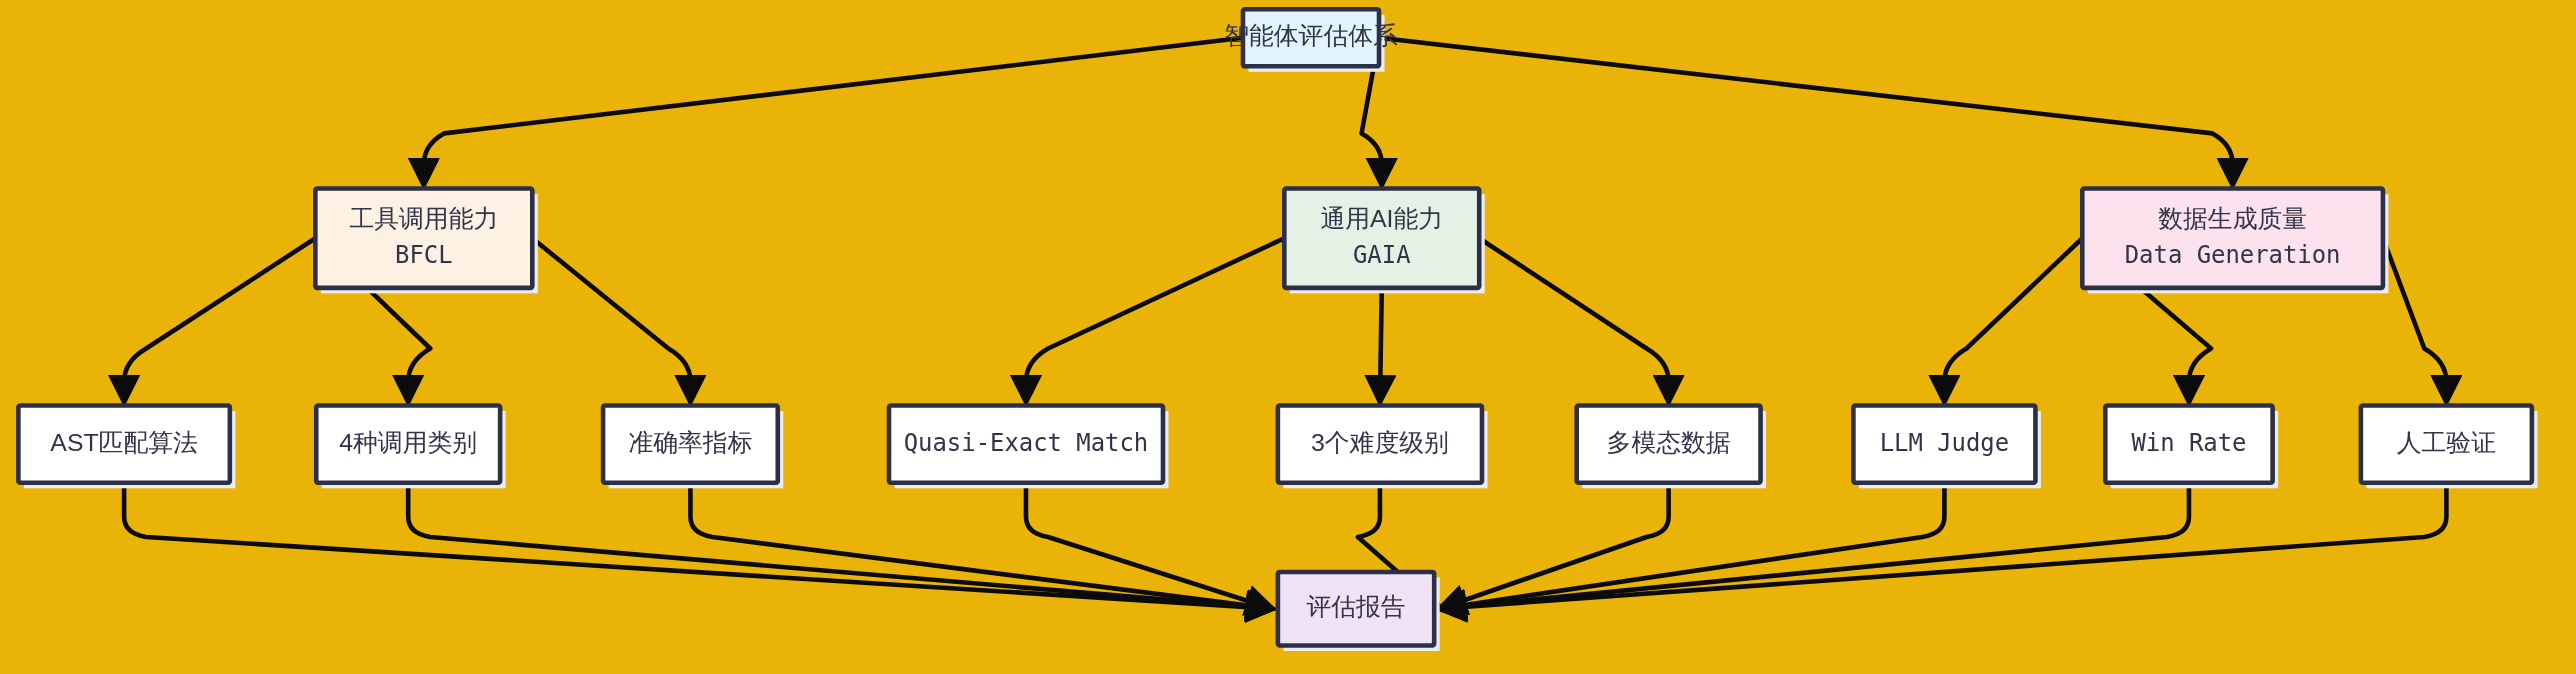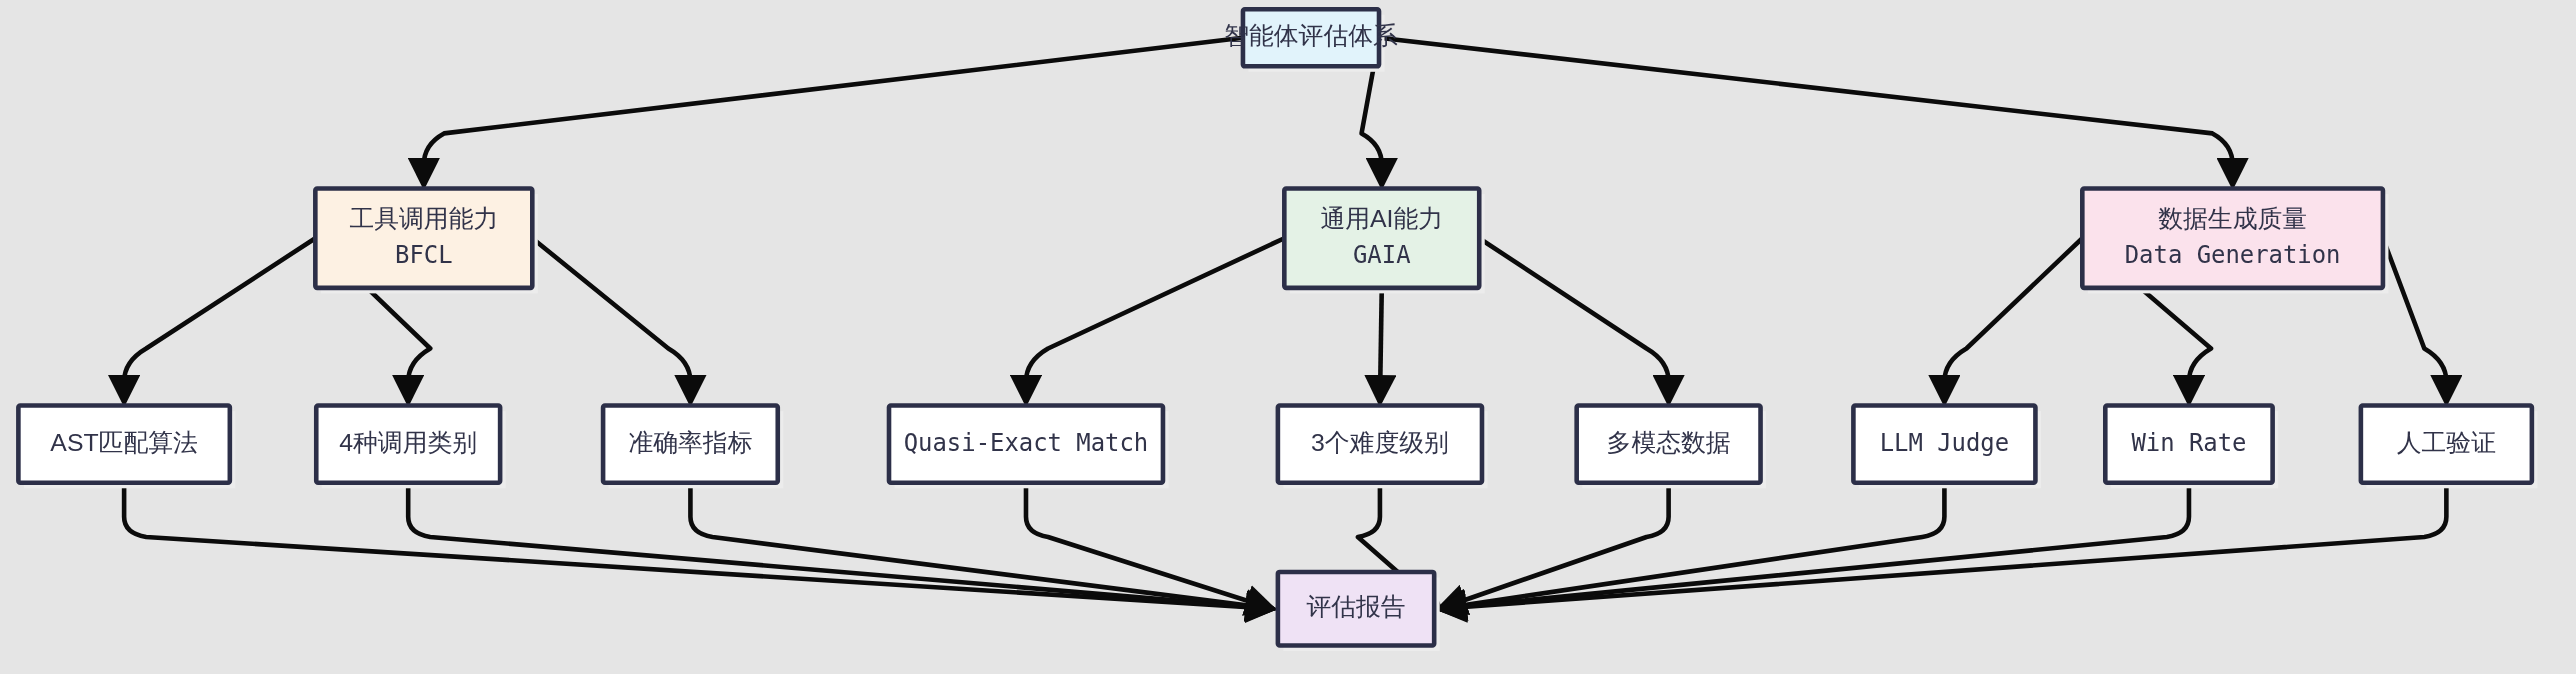--- a/index.html
+++ b/index.html
@@ -10,21 +10,21 @@
   body {
     width: 2576px;
     height: 675px;
     font-family: "Liberation Sans", sans-serif;
     overflow: hidden;
   }
   #chart-root {
     position: relative;
     width: 2576px;
     height: 675px;
-    background: #e5e5e5;
+    background: #eab308;
   }
   svg#flow {
     display: block;
     width: 2576px;
     height: 675px;
   }
   .node-rect {
     stroke: #2c2f48;
     stroke-width: 5px;
   }

